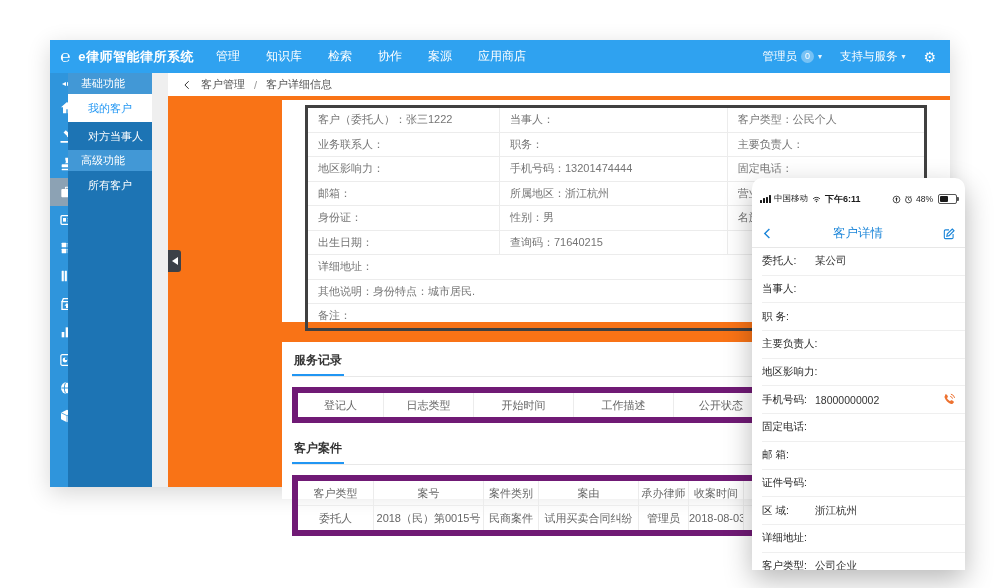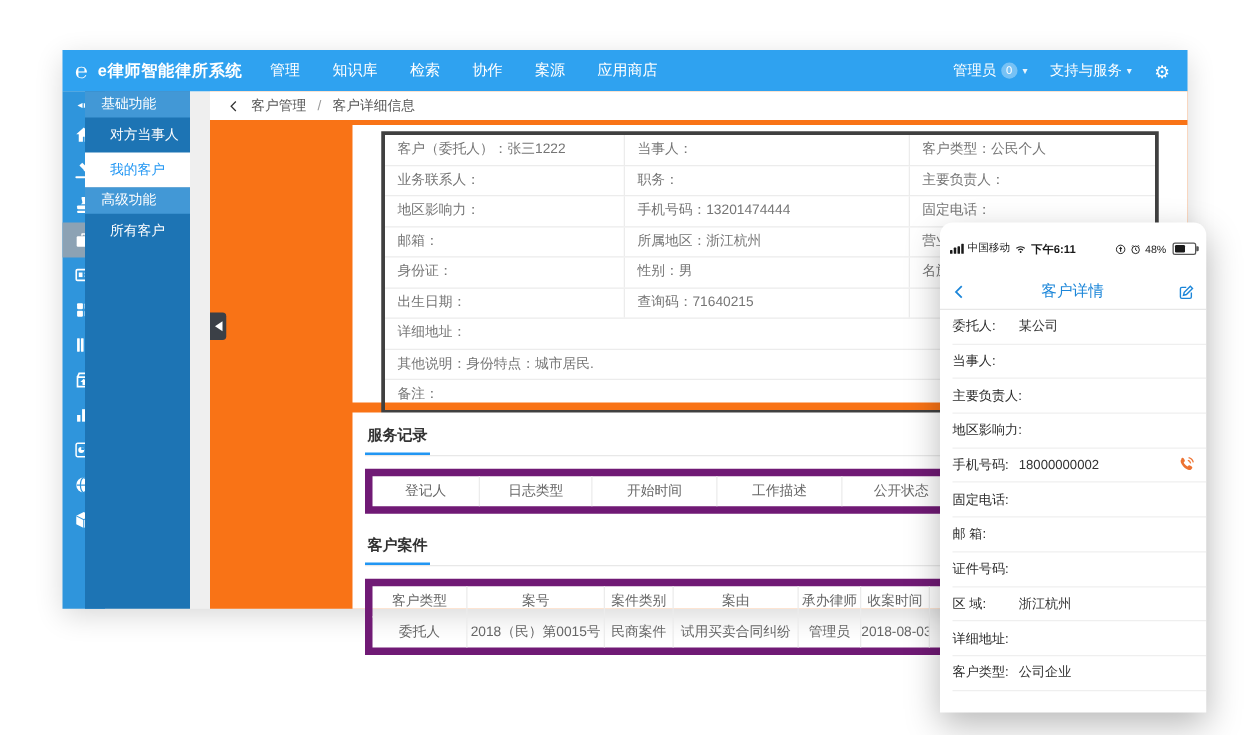--- a/index.html
+++ b/index.html
@@ -27,21 +27,21 @@
   .side .hdr{height:21px;line-height:21px;background:var(--sideheader);color:#fff;font-size:11px;padding-left:13px;cursor:pointer;}
   .side .item{height:28px;line-height:28px;color:#fff;font-size:11px;padding-left:20px;cursor:pointer;}
   .side .item.active{background:#fff;color:var(--accent);}
   
   .content{position:absolute;left:118px;top:33px;width:782px;height:414px;background:#f97316;}
   .crumb{height:23px;background:#fff;display:flex;align-items:center;gap:9px;padding-left:14px;font-size:11px;color:#555;}
   .crumb svg{width:10px;height:10px;}
   .crumb .sep{color:#999;}
   .panel{position:absolute;left:114px;width:668px;background:#fff;}
   .panel1{top:27px;height:222px;padding:0;box-sizing:border-box;}
-  .panel2{top:257px;height:157px;box-sizing:border-box;padding:6px 10px;}
+  .panel2{top:269px;height:157px;box-sizing:border-box;padding:6px 10px;}
   .dgrid{margin:5px 23px;border:3px solid #404040;font-size:11px;color:#757575;}
   .dgrid .row{display:grid;grid-template-columns:31% 37% 32%;}
   .dgrid .row + .row{border-top:1px solid #ececec;}
   .dgrid .cell{height:23.5px;line-height:23.5px;padding-left:10px;overflow:hidden;white-space:nowrap;}
   .dgrid .cell + .cell{border-left:1px solid #ececec;}
   .dgrid .fullrow{border-top:1px solid #ececec;height:23.5px;line-height:23.5px;padding-left:10px;white-space:nowrap;overflow:hidden;}
   .sectitle{font-size:12px;color:#333;font-weight:bold;display:inline-block;padding:4px 2px 5px 2px;border-bottom:2px solid var(--accent);}
   .secrule{border-bottom:1px solid #e8e8e8;margin-bottom:10px;}
   .stable{border:6px solid #701a75;font-size:11px;color:#666;}
   .stable .trow{display:grid;}
@@ -210,22 +210,22 @@
             <path fill="#fff" d="M12 2.5 21 7v10l-9 4.5L3 17V7z"></path>
             <g stroke="#2F95DC" stroke-width="1.2" fill="none">
               <path d="M3 7l9 4.5L21 7M12 11.5V21.5"></path>
             </g>
           </svg>
         </div>
     </div>
 
     <div class="side">
       <div class="hdr">基础功能</div>
+      <div class="item active">我的客户</div>
       <div class="item">对方当事人</div>
-      <div class="item active">我的客户</div>
       <div class="hdr">高级功能</div>
       <div class="item">所有客户</div>
     </div>
 
     <div class="content">
       <div class="crumb">
         <svg viewBox="0 0 24 24">
             <path d="M16 3 7 12l9 9" stroke="#333" stroke-width="2.4" fill="none"></path>
           </svg>
         <span>客户管理</span>
@@ -361,20 +361,24 @@
     <div class="prows">
       <div class="prow">
           <span class="plabel">委托人:</span>
           <span class="pvalue">某公司</span>
         </div>
       <div class="prow">
           <span class="plabel">当事人:</span>
           <span class="pvalue"></span>
         </div>
       <div class="prow">
+          <span class="plabel">职 务:</span>
+          <span class="pvalue"></span>
+        </div>
+      <div class="prow">
           <span class="plabel">主要负责人:</span>
           <span class="pvalue"></span>
         </div>
       <div class="prow">
           <span class="plabel">地区影响力:</span>
           <span class="pvalue"></span>
         </div>
       <div class="prow">
         <span class="plabel">手机号码:</span>
         <span class="pvalue">18000000002</span>

